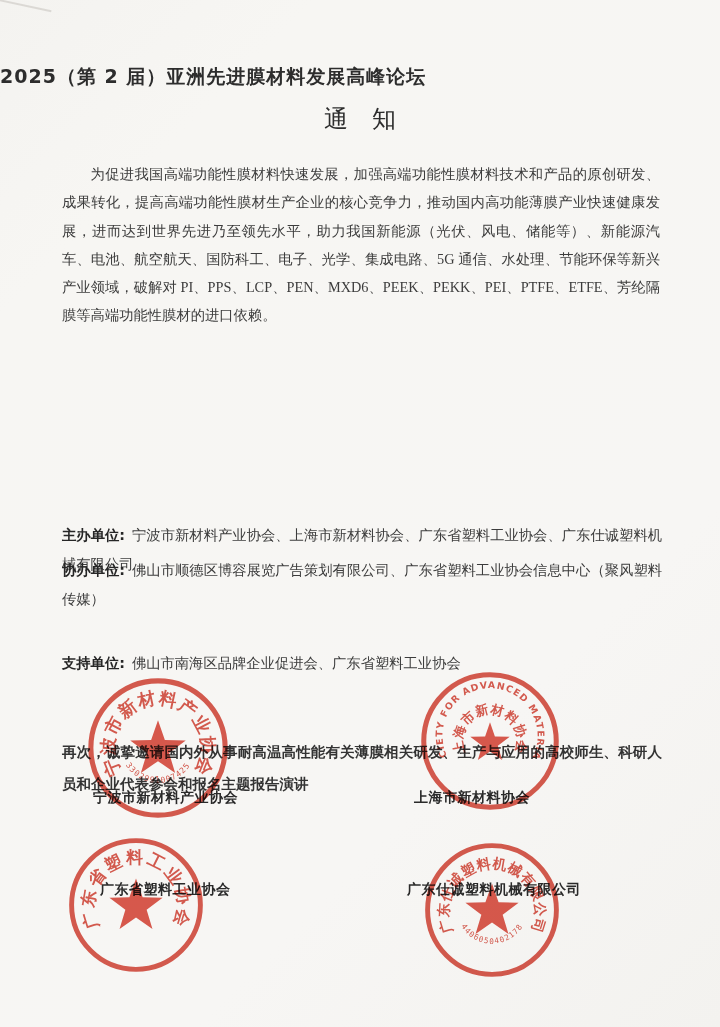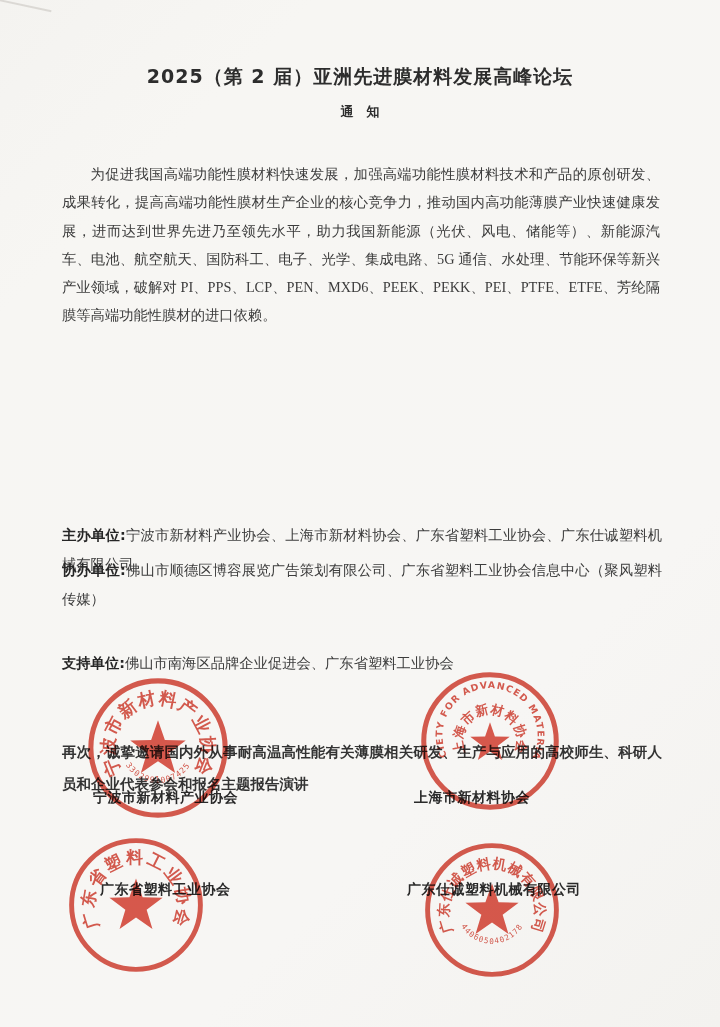--- a/index.html
+++ b/index.html
@@ -5,42 +5,42 @@
   * { margin:0; padding:0; box-sizing:border-box; }
   html,body { background:#e9e8e5; }
   body { width:720px; height:1027px; }
   .page {
     position:relative; width:720px; height:1027px;
     background:linear-gradient(135deg,#f4f3f0 0%, #f7f6f3 18%, #f7f6f4 70%, #f3f2ef 100%);
     font-family:"Liberation Serif","DejaVu Serif",serif;
     color:#3b3b3b; overflow:hidden;
   }
   .title {
-    position:absolute; top:64px; left:0; width:100%; text-align:center;
+    position:absolute; top:64px; left:0; width:100%; text-align:left;
     font-family:"DejaVu Sans","Liberation Sans",sans-serif;
     font-weight:bold; font-size:19px; color:#2d2d2d; letter-spacing:1px;
   }
   .subtitle {
     position:absolute; top:103px; left:0; width:100%; text-align:center;
     font-family:"DejaVu Sans","Liberation Sans",sans-serif;
-    font-weight:bold; font-size:13px; color:#2d2d2d;
+    font-weight:normal; font-size:24px; color:#2d2d2d;
   }
   .body-text {
     position:absolute; top:160px; left:62px; width:598px;
     font-size:14.3px; line-height:28.3px; text-align:justify; text-justify:inter-ideograph;
     color:#3c3c3c;
   }
   .body-text p { text-indent:2em; }
   .org-row {
     position:absolute; left:62px; width:600px;
     font-size:14.3px; line-height:29px; text-align:justify; color:#3c3c3c;
   }
   .org-label {
     font-family:"DejaVu Sans","Liberation Sans",sans-serif;
-    font-weight:bold; color:#262626; 
+    font-weight:bold; color:#262626; margin-right:7px;
   }
   .invitation {
     position:absolute; top:736px; left:62px; width:600px;
     font-size:14.5px; line-height:32px; text-align:justify;
     font-family:"DejaVu Sans","Liberation Sans",sans-serif;
     font-weight:bold; color:#333333;
   }
   .seal-label {
     position:absolute;
     font-family:"DejaVu Sans","Liberation Sans",sans-serif;

